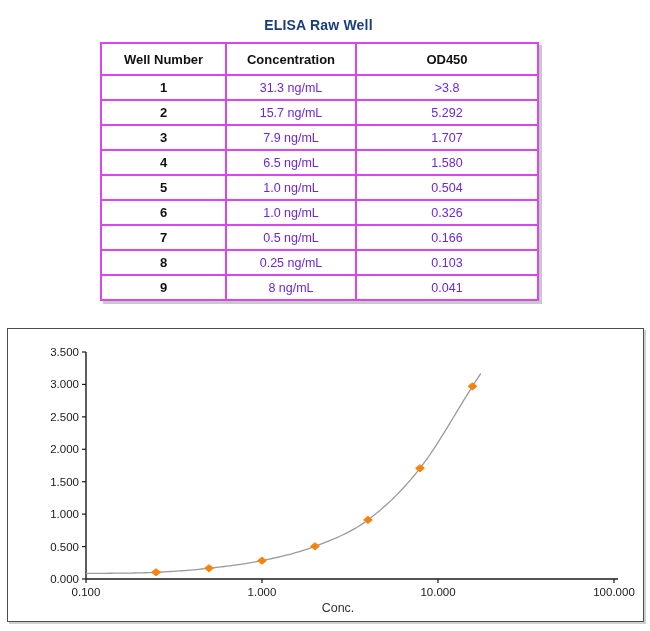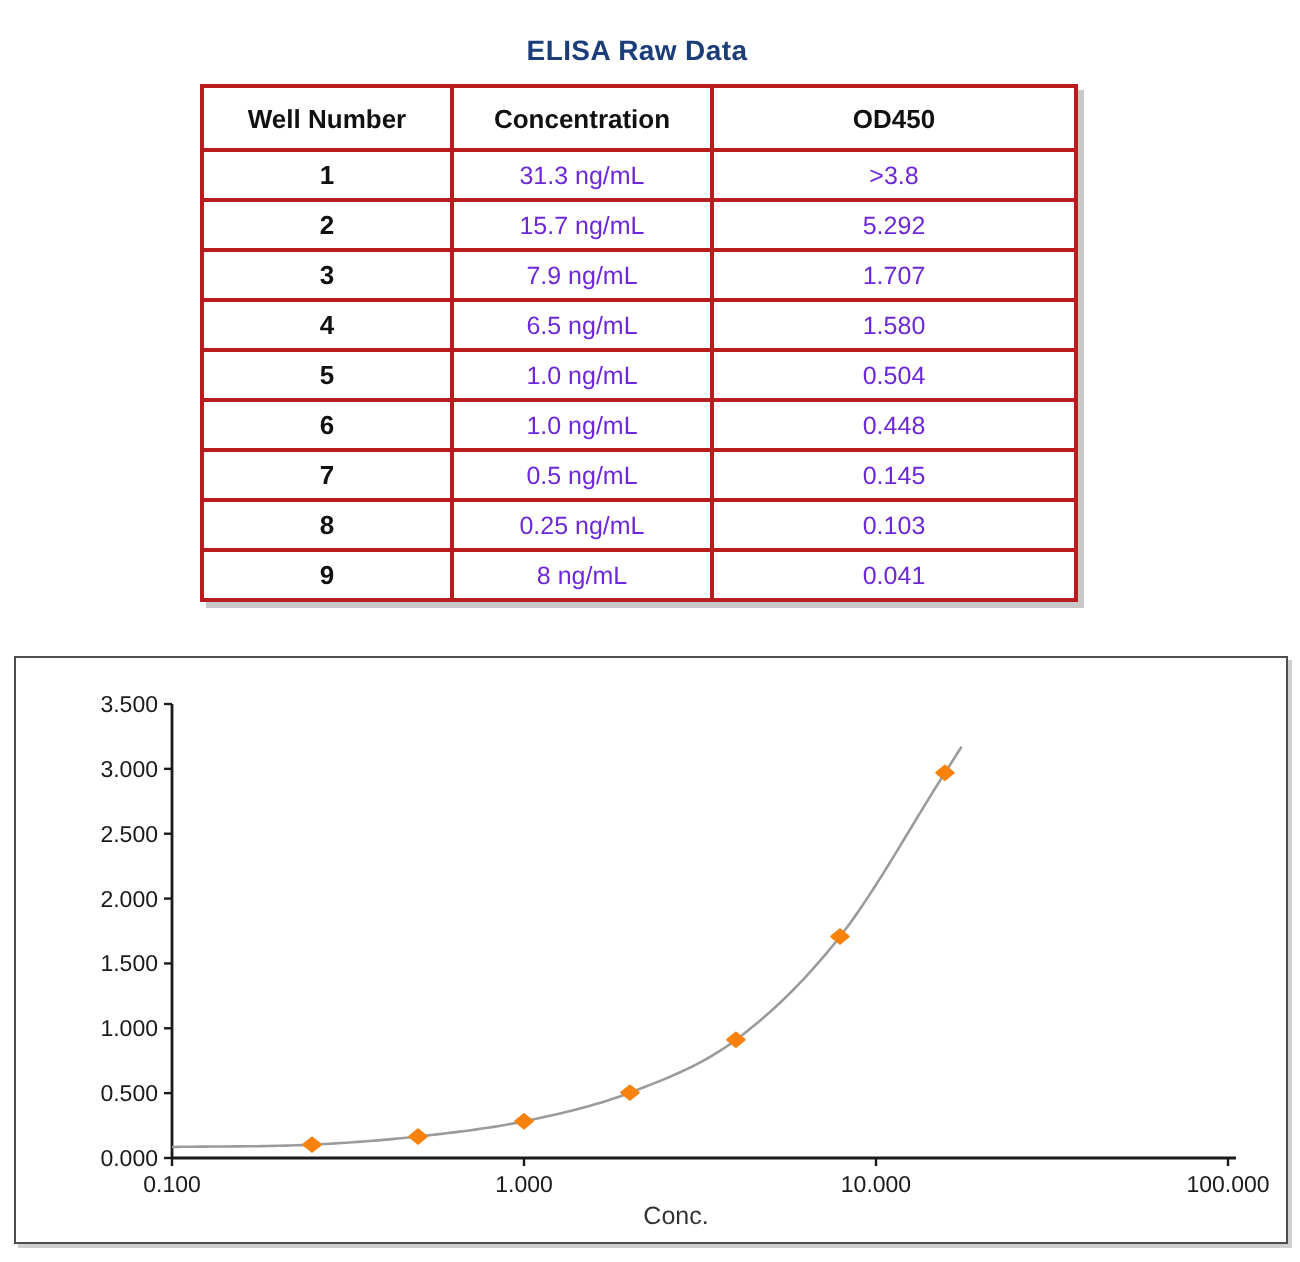--- a/index.html
+++ b/index.html
@@ -10,39 +10,39 @@
   .table-title{
     position:absolute;left:100px;top:17px;width:437px;
     text-align:center;font-size:14px;font-weight:bold;letter-spacing:0.2px;
   }
   table.elisa{
     position:absolute;left:100px;top:42px;width:437px;
     border-collapse:collapse;table-layout:fixed;
     box-shadow:3px 3px 0 #c9c9c9;background:#fff;
   }
   table.elisa th, table.elisa td{
-    border:2px solid #b91c1c;text-align:center;vertical-align:middle;
+    border:2px solid #d946ef;text-align:center;vertical-align:middle;
     padding:0;overflow:hidden;white-space:nowrap;
   }
   table.elisa th{height:30px;font-size:13px;font-weight:bold;color:#111;}
   table.elisa td{height:23px;font-size:12.5px;color:#6d28d9;}
   table.elisa td.well{font-weight:bold;color:#111;font-size:13px;}
   col.c-well{width:125px;} col.c-conc{width:130px;} col.c-od{width:182px;}
   .chart-box{
     position:absolute;left:7px;top:328px;width:635px;height:292px;
     border:1px solid #4d4d4d;background:#fff;
     box-shadow:2px 2px 0 #cfcfcf;
   }
   .chart-box svg{display:block;}
   svg text{font-family:"Liberation Sans", sans-serif;}
 </style>
 </head>
 <body>
 
-<div class="table-title" style="color: rgb(27, 61, 122);">ELISA Raw Data</div>
+<div class="table-title" style="color: rgb(27, 61, 122);">ELISA Raw Well</div>
 
 <table class="elisa">
   <colgroup>
       <col class="c-well">
       <col class="c-conc">
       <col class="c-od">
     </colgroup>
   <thead>
     <tr>
       <th>Well Number</th>
@@ -72,26 +72,26 @@
       <td>1.580</td>
     </tr>
     <tr>
       <td class="well">5</td>
       <td>1.0 ng/mL</td>
       <td>0.504</td>
     </tr>
     <tr>
       <td class="well">6</td>
       <td>1.0 ng/mL</td>
-      <td>0.448</td>
+      <td>0.326</td>
     </tr>
     <tr>
       <td class="well">7</td>
       <td>0.5 ng/mL</td>
-      <td>0.145</td>
+      <td>0.166</td>
     </tr>
     <tr>
       <td class="well">8</td>
       <td>0.25 ng/mL</td>
       <td>0.103</td>
     </tr>
     <tr>
       <td class="well">9</td>
       <td>8 ng/mL</td>
       <td>0.041</td>

